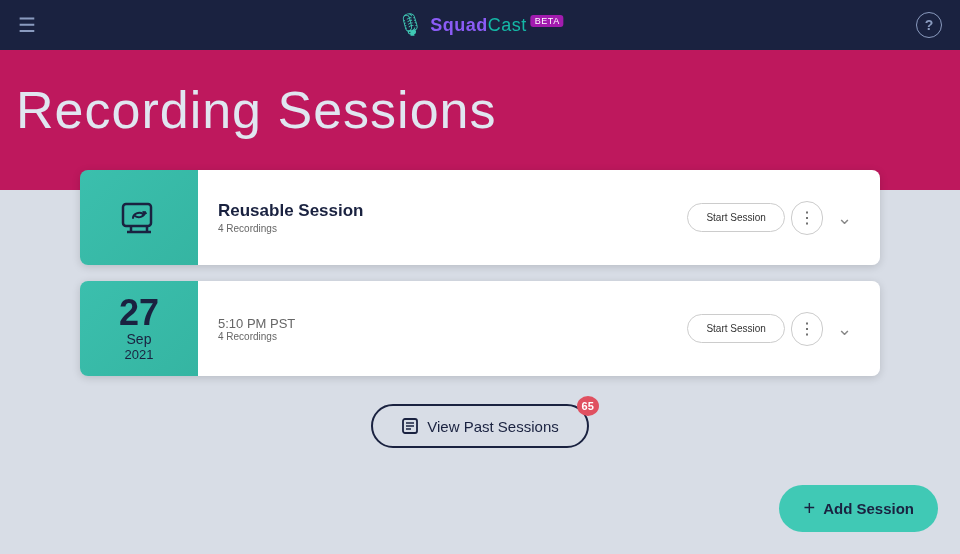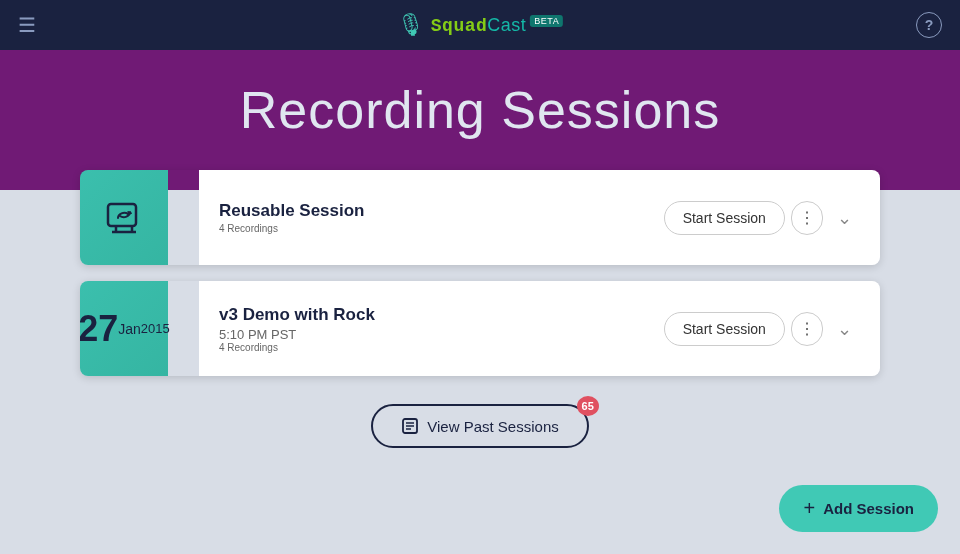--- a/index.html
+++ b/index.html
@@ -42,21 +42,21 @@
     .nav-logo-text {
       color: white;
       font-size: 18px;
       font-weight: 700;
       letter-spacing: 0.5px;
     }
     .nav-logo-text span {
       font-weight: 300;
     }
     .nav-beta {
-      background: #0f766e;
+      background: #a21caf;
       color: white;
       font-size: 9px;
       font-weight: 700;
       padding: 1px 4px;
       border-radius: 3px;
       margin-left: 4px;
       vertical-align: super;
     }
     .nav-help {
       color: #8a9bbf;
@@ -68,23 +68,23 @@
       height: 26px;
       display: flex;
       align-items: center;
       justify-content: center;
       font-size: 14px;
       font-weight: 600;
     }
 
     
     .header-section {
-      background: #701a75;
+      background: #be185d;
       padding: 30px 16px 50px;
-      text-align: center;
+      text-align: left;
     }
     .page-title {
       color: #e0e6f0;
       font-size: 52px;
       font-weight: 300;
       letter-spacing: 1px;
     }
 
     
     .main-content {
@@ -94,28 +94,28 @@
 
     
     .session-card {
       display: flex;
       align-items: stretch;
       background: transparent;
       margin-bottom: 16px;
       border-radius: 8px;
       overflow: hidden;
       box-shadow: 0 2px 8px rgba(0,0,0,0.15);
-      gap: 31px;
     }
 
     .session-thumb {
-      width: 88px;
+      width: 118px;
       min-height: 95px;
       background: linear-gradient(135deg, #3bbfad, #40c9b5);
       display: flex;
+      flex-direction: column;
       align-items: center;
       justify-content: center;
       flex-shrink: 0;
     }
     .session-thumb.reusable {
       background: linear-gradient(135deg, #3bbfad, #35b5a2);
     }
     .session-thumb.dated {
       background: linear-gradient(135deg, #3bbfad, #35b5a2);
     }
@@ -165,21 +165,21 @@
       display: flex;
       align-items: center;
       gap: 6px;
     }
     .btn-start-session {
       background: white;
       border: 1.5px solid #ccc;
       color: #333;
       padding: 8px 18px;
       border-radius: 20px;
-      font-size: 14px;
+      font-size: 10px;
       cursor: pointer;
       white-space: nowrap;
     }
     .btn-more {
       background: white;
       border: 1.5px solid #ccc;
       color: #555;
       width: 32px;
       height: 34px;
       border-radius: 17px;
@@ -256,21 +256,21 @@
     }
   </style>
 </head>
 <body>
 
 <div class="top-nav">
   <span class="nav-menu-icon">☰</span>
   <div class="nav-logo">
     <span class="nav-logo-icon">🎙</span>
     <span class="nav-logo-text">
-      <span style="font-weight:700;color:#84cc16;font-family:Liberation Mono, monospace;">Squad</span><span style="font-weight:300;color:#14b8a6;">Cast</span><span class="nav-beta">BETA</span>
+      <span style="font-weight:700;color:#8b5cf6;">Squad</span><span style="font-weight:300;color:#14b8a6;">Cast</span><span class="nav-beta">BETA</span>
     </span>
   </div>
   <div class="nav-help">?</div>
 </div>
 
 <div class="header-section">
   <h1 class="page-title">Recording Sessions</h1>
 </div>
 
 <div class="main-content">
@@ -296,26 +296,25 @@
         <button class="btn-start-session">Start Session</button>
         <button class="btn-more">⋮</button>
         <button class="btn-expand">⌄</button>
       </div>
     </div>
   </div>
 
   <div class="session-card">
     <div class="session-thumb dated">
       <div class="session-thumb-day">27</div>
-      <div class="session-thumb-month">Jan</div>
-      <div class="session-thumb-year">2015</div>
+      <div class="session-thumb-month">Sep</div>
+      <div class="session-thumb-year">2021</div>
     </div>
     <div class="session-body">
       <div class="session-info">
-        <div class="session-name">v3 Demo with Rock</div>
         <div class="session-time">5:10 PM PST</div>
         <div class="session-recordings">4 Recordings</div>
       </div>
       <div class="session-actions">
         <button class="btn-start-session">Start Session</button>
         <button class="btn-more">⋮</button>
         <button class="btn-expand">⌄</button>
       </div>
     </div>
   </div>

